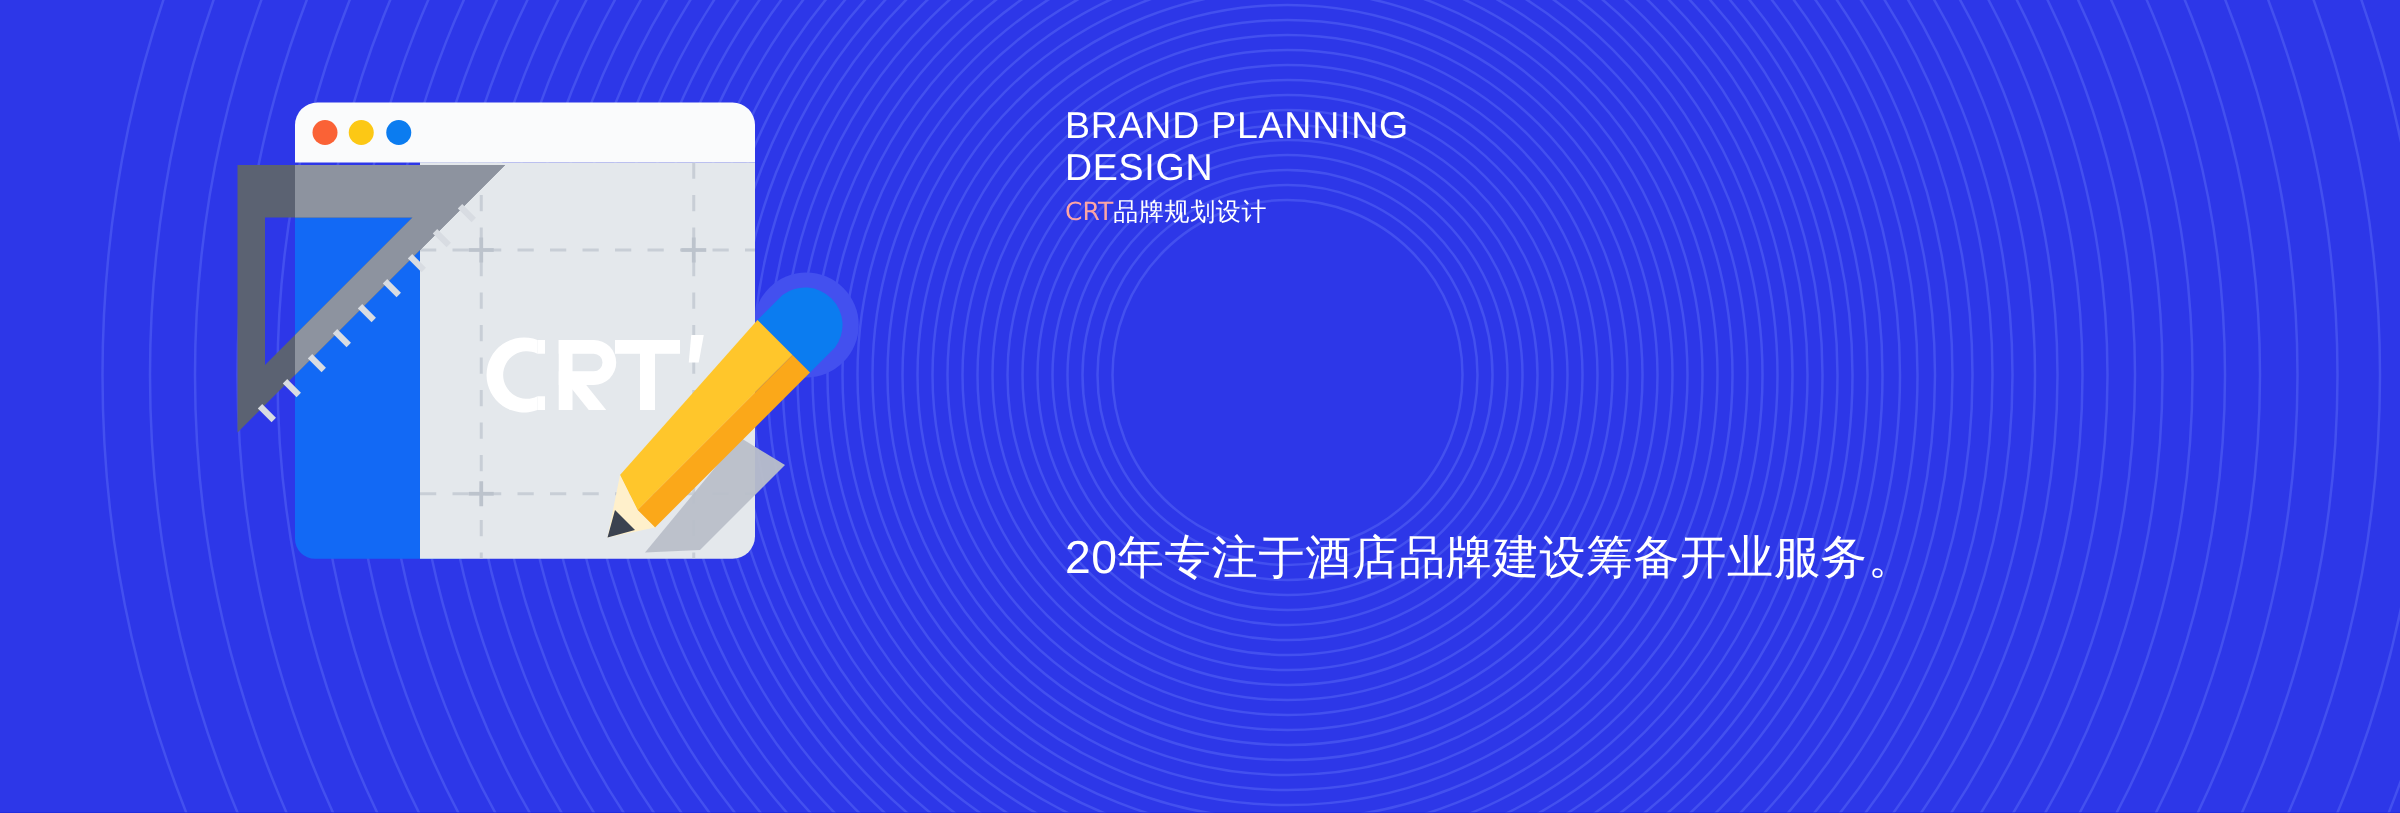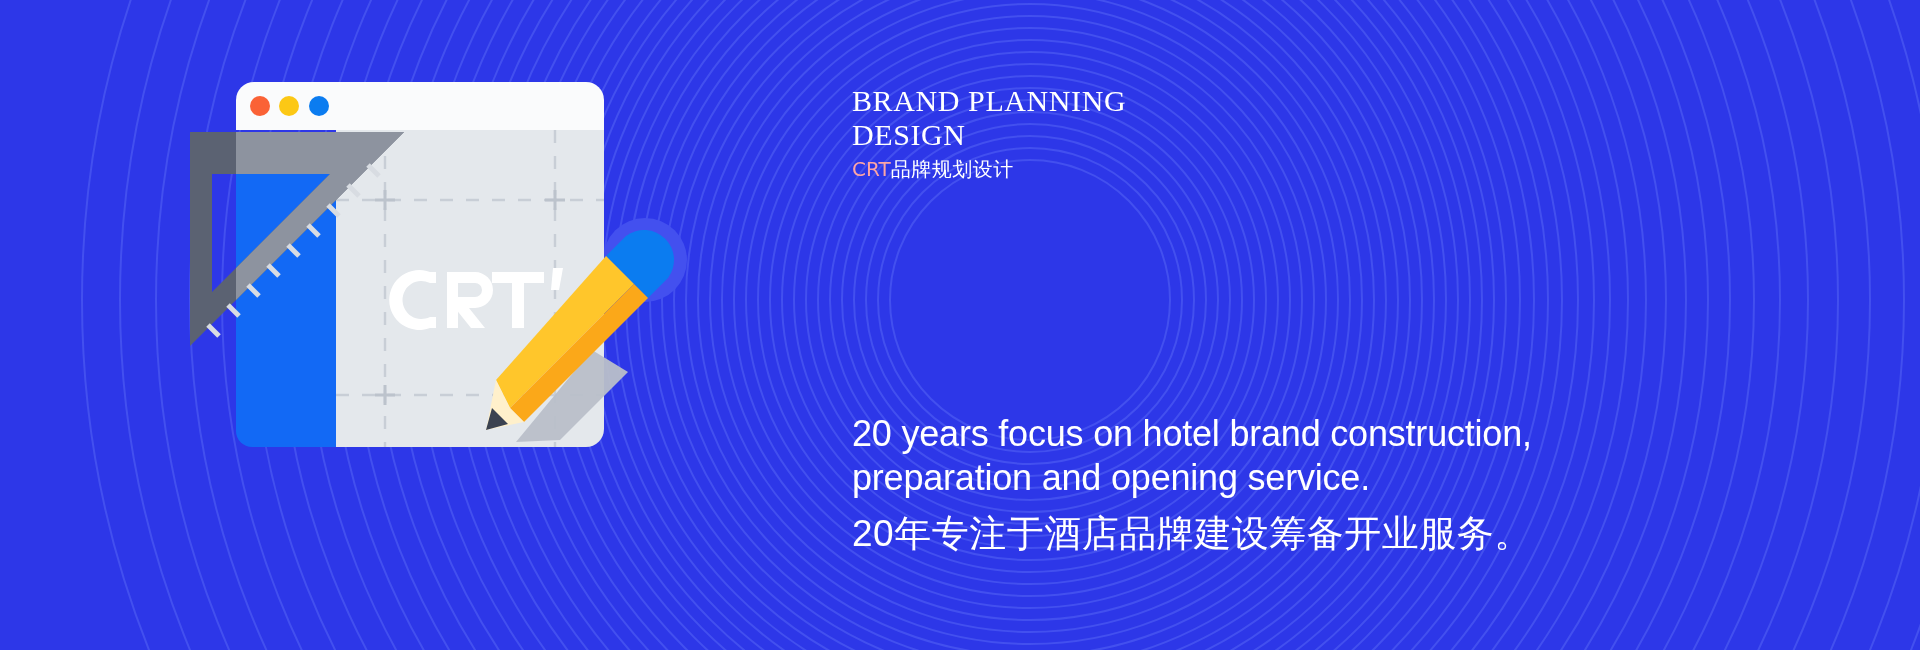--- a/index.html
+++ b/index.html
@@ -59,21 +59,20 @@
     width: 620px;
   }
   .headline-en {
     color: #ffffff;
     font-size: 30px;
     line-height: 34px;
     font-weight: 400;
     letter-spacing: 0.6px;
     white-space: pre-line;
     margin: 0;
-    font-family: Liberation Serif, serif;
   }
   .headline-cn {
     margin: 5px 0 0 0;
     font-size: 20px;
     line-height: 24px;
     color: #ffffff;
     letter-spacing: 0.5px;
     font-family: "DejaVu Sans", "Liberation Sans", sans-serif;
   }
   .headline-cn .accent {
@@ -272,19 +271,17 @@
 
     <div class="headline-block">
       <h1 class="headline-en">BRAND PLANNING
 DESIGN</h1>
       <div class="headline-cn">
         <span class="accent">CRT</span><span>品牌规划设计</span>
       </div>
     </div>
 
     <div class="tagline-block">
-      <p class="tagline-en">20 years focus on hotel brand construction,
-preparation and opening service.</p>
       <p class="tagline-cn">20年专注于酒店品牌建设筹备开业服务。</p>
     </div>
 
   </div>
 </div>
 
 </body></html>

